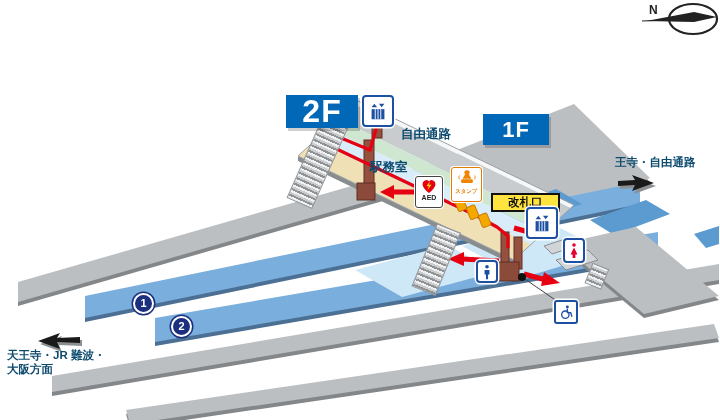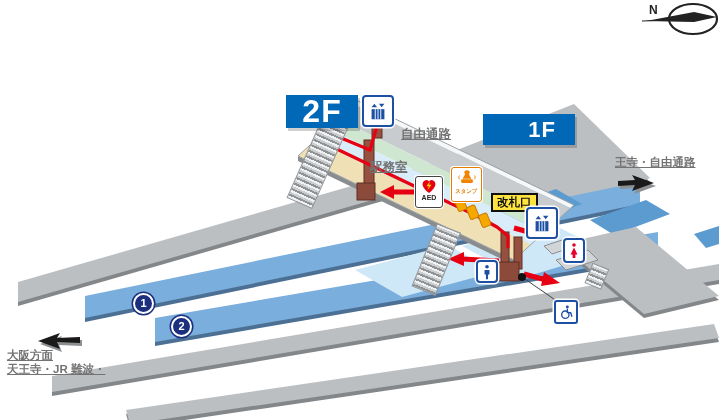--- a/index.html
+++ b/index.html
@@ -3,26 +3,26 @@
 <meta charset="utf-8">
 <style>
   html,body{margin:0;padding:0;background:#fff;}
   .stage{position:relative;width:720px;height:420px;background:#ffffff;overflow:hidden;
          font-family:"Liberation Sans","DejaVu Sans",sans-serif;}
   .stage svg.map{position:absolute;left:0;top:0;}
   .abs{position:absolute;}
   .floor-label{background:#0068b7;color:#fff;font-weight:bold;text-align:center;
                box-shadow:2px 3px 0 rgba(0,0,0,.18);letter-spacing:1px;}
   .floor-label.f2{left:286px;top:95px;width:72px;height:33px;font-size:32px;line-height:33px;}
-  .floor-label.f1{left:483px;top:114px;width:66px;height:31px;font-size:22px;line-height:31px;padding-left:26px;}
-  .map-text{color:#737373;font-weight:bold;white-space:nowrap;text-decoration:underline;}
+  .floor-label.f1{left:483px;top:114px;width:66px;height:31px;font-size:22px;line-height:31px;}
+  .map-text{color:#0c4a6e;font-weight:bold;white-space:nowrap;}
   .t-passage{left:401px;top:126px;font-size:12.5px;}
   .t-office{left:370px;top:159px;font-size:12.5px;}
   .gate-label{left:491px;top:193px;background:#ffe33f;border:2px solid #111;color:#111;
-              font-size:11.5px;font-weight:bold;line-height:15px;padding:0 4px;white-space:nowrap;}
+              font-size:11.5px;font-weight:bold;line-height:15px;padding:0 15px;white-space:nowrap;}
   .dir-right{left:615px;top:155px;font-size:11.5px;}
   .dir-left{left:7px;top:349px;font-size:11.5px;line-height:13.5px;}
   .badge{width:17px;height:17px;border-radius:50%;background:#1b2f7e;border:2px solid #fff;
          box-shadow:0 0 0 1.5px #1b2f7e;color:#fff;font-size:11px;font-weight:bold;
          text-align:center;line-height:17px;}
   .badge.p1{left:133px;top:293px;}
   .badge.p2{left:171px;top:316px;}
   .stairs{background:repeating-linear-gradient(to bottom,#f0f1f2 0 2px,#caccce 2px 4px,#8f9295 4px 6px);
           border:1px solid #94979a;transform-origin:50% 0;}
   .stairs.s1{left:326px;top:112px;width:26px;height:98px;transform:rotate(24deg);}
@@ -143,22 +143,22 @@
 
   <div class="abs floor-label f2">2F</div>
   <div class="abs floor-label f1">1F</div>
 
   <div class="abs map-text t-passage">自由通路</div>
   <div class="abs map-text t-office">駅務室</div>
   <div class="abs gate-label">改札口</div>
 
   <div class="abs map-text dir-right">王寺・自由通路</div>
   <div class="abs map-text dir-left">
+    <div>天王寺・JR 難波・</div>
     <div>大阪方面</div>
-    <div>天王寺・JR 難波・</div>
   </div>
 
   <div class="abs badge p1">1</div>
   <div class="abs badge p2">2</div>
 
   <div class="abs compass-n">N</div>
 
   <div class="abs sq-icon elev e2f">
     <svg width="22" height="22" viewBox="0 0 24 24">
       <polygon points="8,8 5,4 11,4" fill="#1d50a2" transform="rotate(180 8 6)"></polygon>

